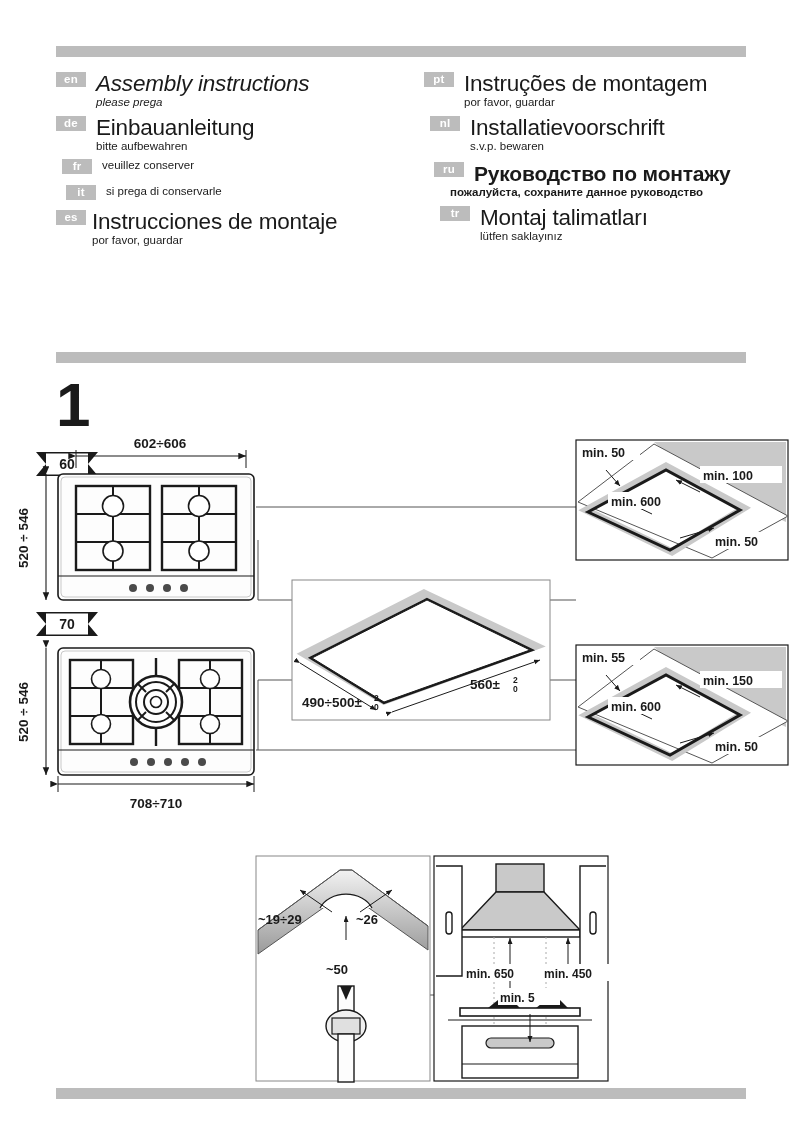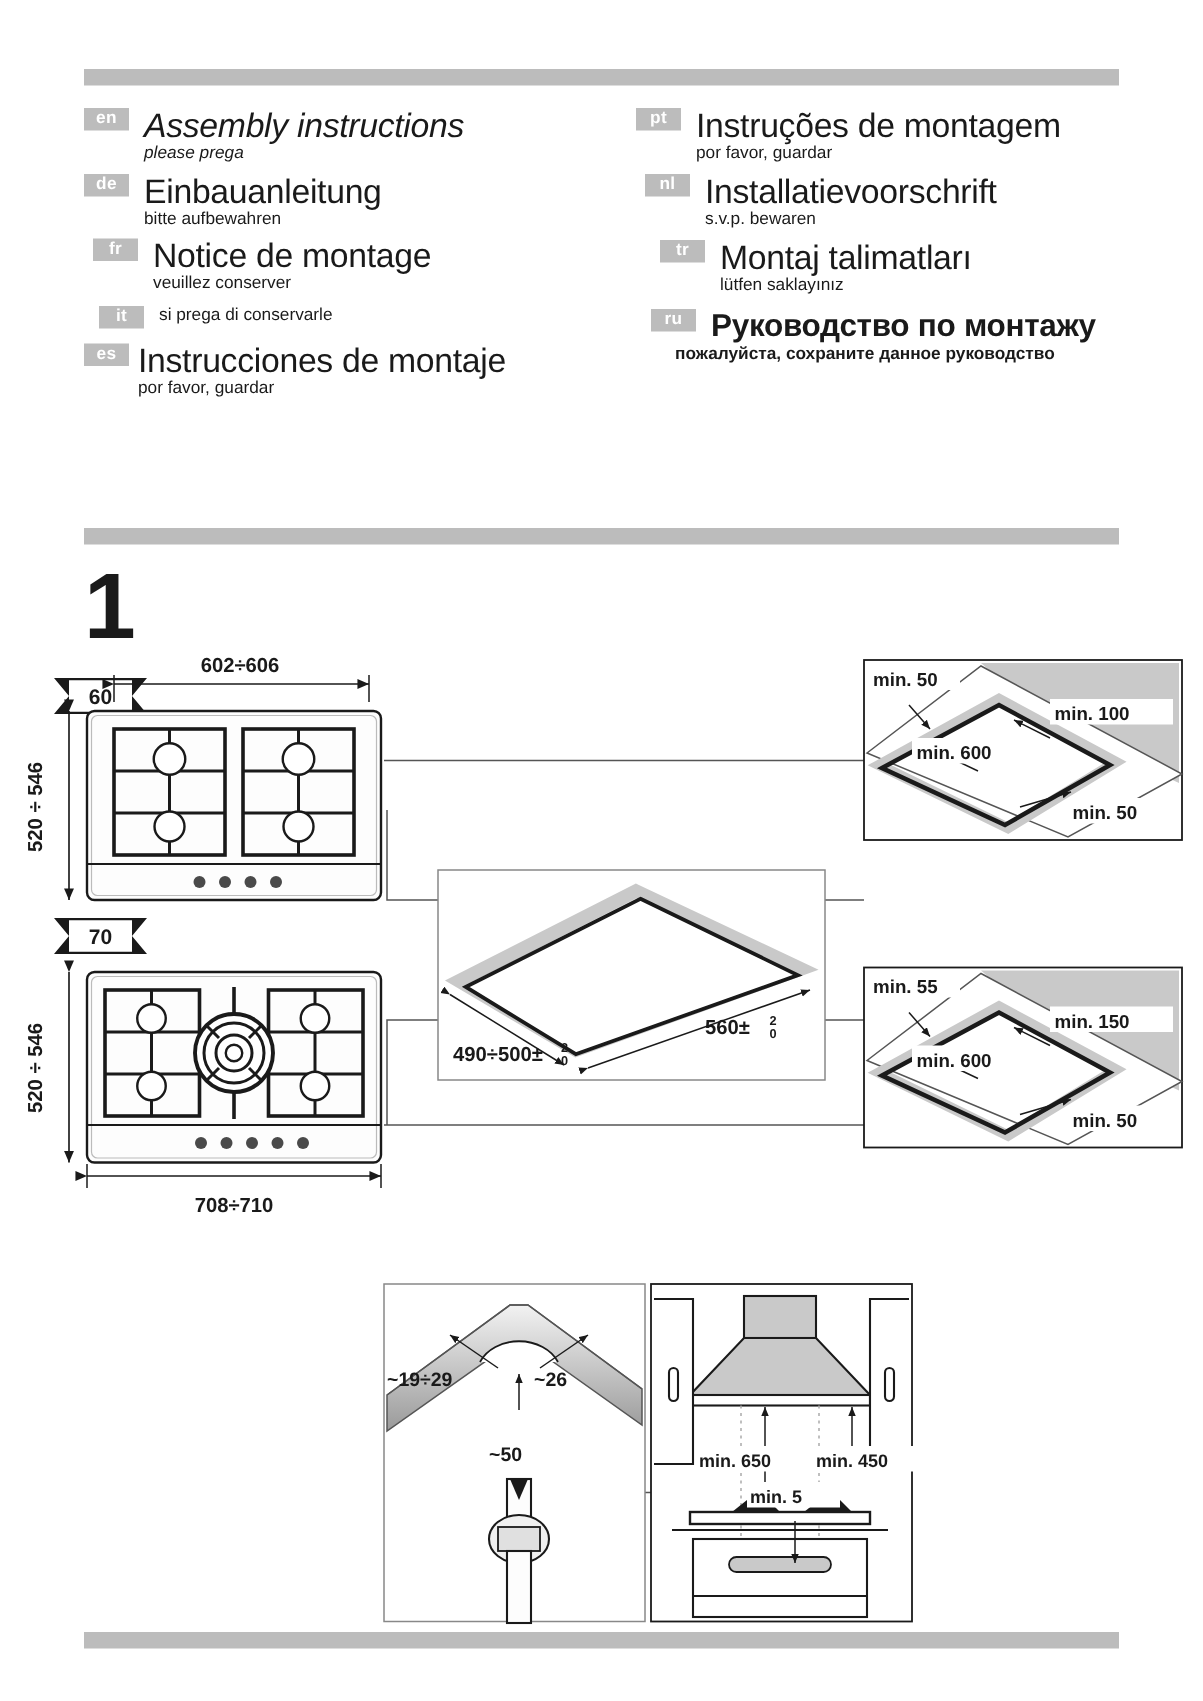--- a/index.html
+++ b/index.html
@@ -95,21 +95,20 @@
 
       <div class="lang-row r-de">
         <span class="lang-tag">de</span><span class="lang-main">
           <div class="lang-title">Einbauanleitung</div>
           <div class="lang-sub">bitte aufbewahren</div>
         </span>
       </div>
 
       <div class="lang-row r-fr">
         <span class="lang-tag">fr</span><span class="lang-main">
-          <div class="lang-title">Notice de montage</div>
           <div class="lang-sub">veuillez conserver</div>
         </span>
       </div>
 
       <div class="lang-row r-it">
         <span class="lang-tag">it</span><span class="lang-main">
           <div class="lang-sub">si prega di conservarle</div>
         </span>
       </div>
 
@@ -131,31 +130,31 @@
         </span>
       </div>
 
       <div class="lang-row r-nl">
         <span class="lang-tag">nl</span><span class="lang-main">
           <div class="lang-title">Installatievoorschrift</div>
           <div class="lang-sub">s.v.p. bewaren</div>
         </span>
       </div>
 
+      <div class="lang-row r-ru">
+        <span class="lang-tag">ru</span><span class="lang-main">
+          <div class="lang-title bold">Руководство по монтажу</div>
+          <div class="lang-sub bold">пожалуйста, сохраните данное руководство</div>
+        </span>
+      </div>
+
       <div class="lang-row r-tr">
         <span class="lang-tag">tr</span><span class="lang-main">
           <div class="lang-title">Montaj talimatları</div>
           <div class="lang-sub">lütfen saklayınız</div>
-        </span>
-      </div>
-
-      <div class="lang-row r-ru">
-        <span class="lang-tag">ru</span><span class="lang-main">
-          <div class="lang-title bold">Руководство по монтажу</div>
-          <div class="lang-sub bold">пожалуйста, сохраните данное руководство</div>
         </span>
       </div>
 
     </div>
   </div>
 
   <div class="rule mid"></div>
 
   <div class="step-num">1</div>
 

